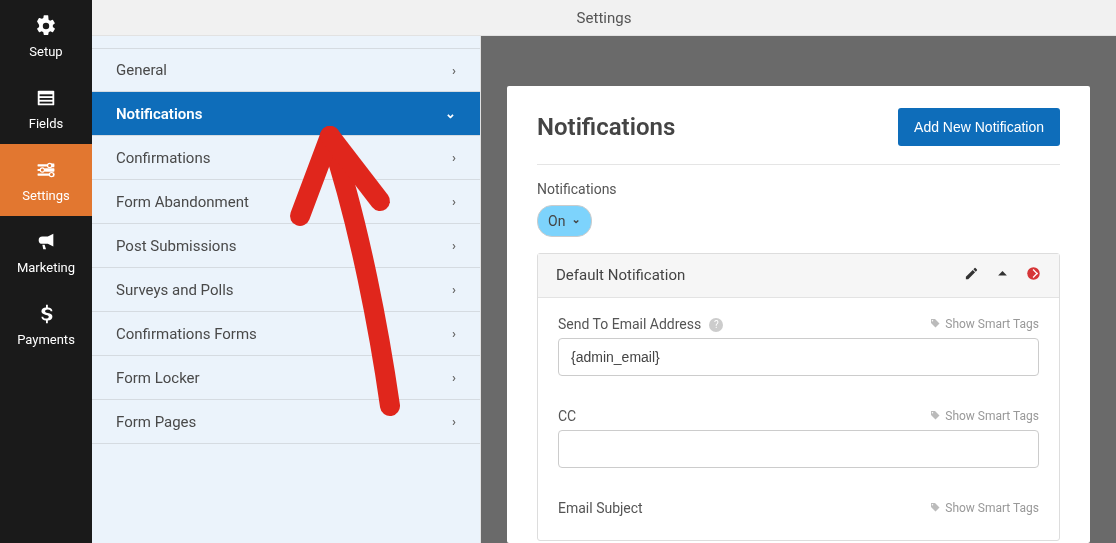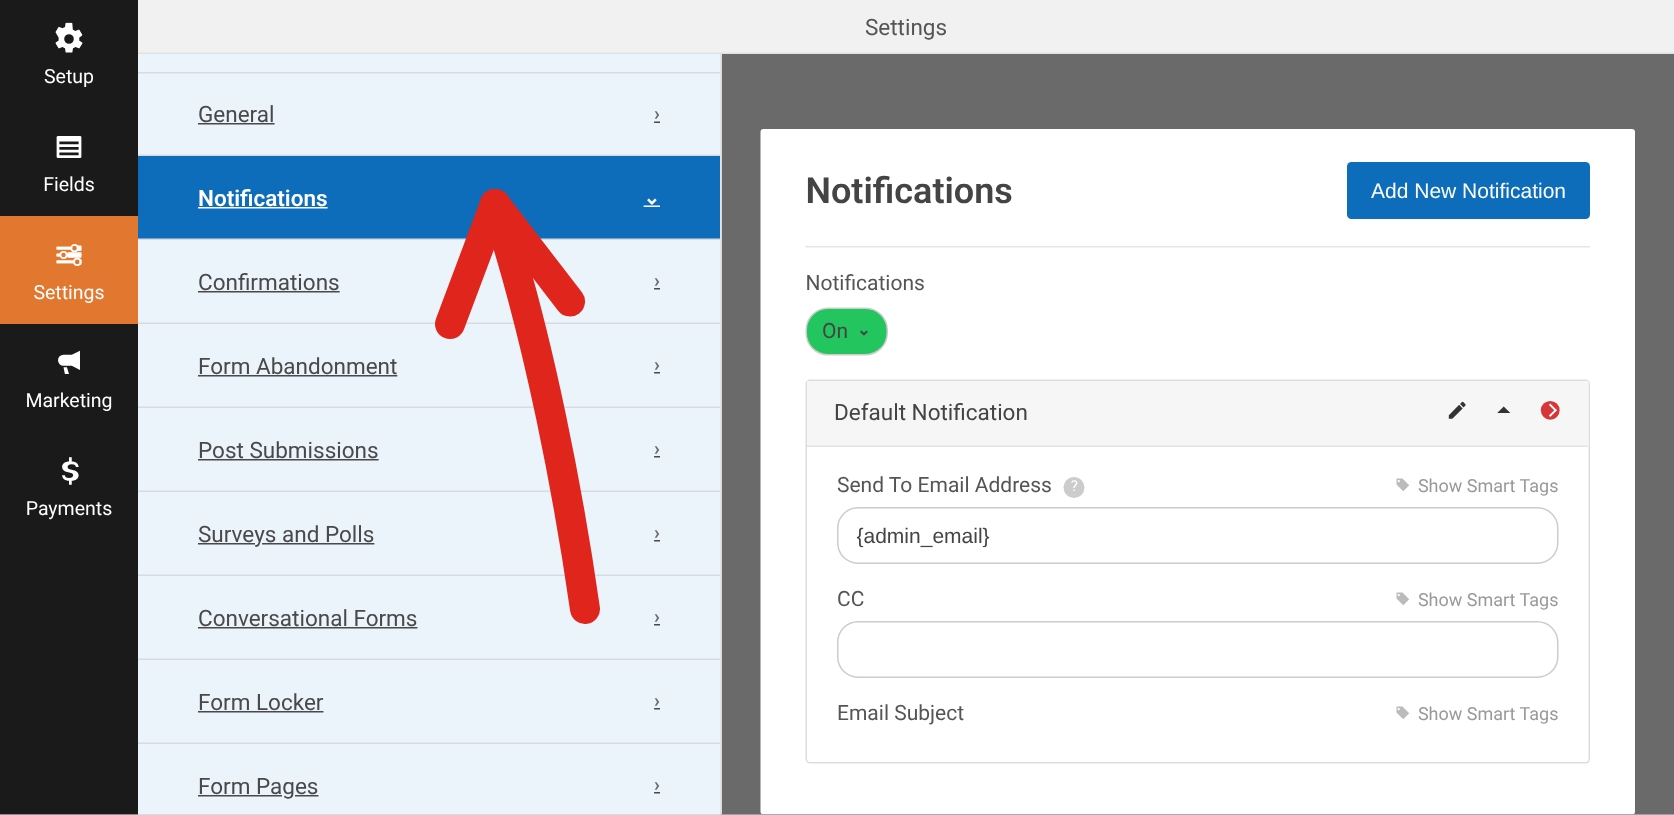--- a/index.html
+++ b/index.html
@@ -70,31 +70,30 @@
     min-height: 0;
   }
   
   .submenu {
     width: 389px;
     background: #ebf3fb;
     border-right: 1px solid #e2e2e2;
     position: relative;
   }
   .submenu-item {
-    height: 56px;
+    height: 44px;
     display: flex;
     align-items: center;
     justify-content: space-between;
-    padding: 0 40px;
+    padding: 0 24px;
     border-bottom: 1px solid #d5dbe1;
     color: #494949;
     font-size: 15px;
     cursor: pointer;
     background: #ebf3fb;
-    text-decoration: underline;
   }
   .submenu-item:first-child {
     border-top: 1px solid #d5dbe1;
     margin-top: 12px;
   }
   .submenu-item.active {
     background: #0e6dba;
     color: #fff;
     font-weight: 600;
   }
@@ -155,21 +154,21 @@
     display: block;
   }
   .select {
     display: inline-flex;
     align-items: flex-start;
     border: 1px solid #ccc;
     border-radius: 15px;
     padding: 7px 10px;
     font-size: 14px;
     cursor: pointer;
-    background: #22c55e;
+    background: #7dd3fc;
   }
   .select .chev { margin-left: 6px; font-size: 11px; font-weight: bold; }
   .notif-card {
     border: 1px solid #ddd;
     border-radius: 3px;
   }
   .notif-card-head {
     background: #f6f6f6;
     border-bottom: 1px solid #e3e3e3;
     padding: 12px 18px;
@@ -213,25 +212,25 @@
     color: #999;
     cursor: pointer;
     display: flex;
     align-items: center;
     gap: 4px;
   }
   .smart-tags svg { width: 12px; height: 12px; fill: #bbb; }
   .text-input {
     width: 100%;
     border: 1px solid #ccc;
-    border-radius: 14px;
+    border-radius: 4px;
     padding: 10px 12px;
     font-size: 14px;
     color: #444;
-    margin-bottom: 16px;
+    margin-bottom: 32px;
     background: #fff;
   }
 </style>
 </head>
 <body>
 
 <div class="app">
 
   <div class="iconbar">
     <div class="iconbar-item">
@@ -313,21 +312,21 @@
         </div>
         <div class="submenu-item">
           <span>Post Submissions</span>
           <span class="chev">›</span>
         </div>
         <div class="submenu-item">
           <span>Surveys and Polls</span>
           <span class="chev">›</span>
         </div>
         <div class="submenu-item">
-          <span>Conversational Forms</span>
+          <span>Confirmations Forms</span>
           <span class="chev">›</span>
         </div>
         <div class="submenu-item">
           <span>Form Locker</span>
           <span class="chev">›</span>
         </div>
         <div class="submenu-item">
           <span>Form Pages</span>
           <span class="chev">›</span>
         </div>

